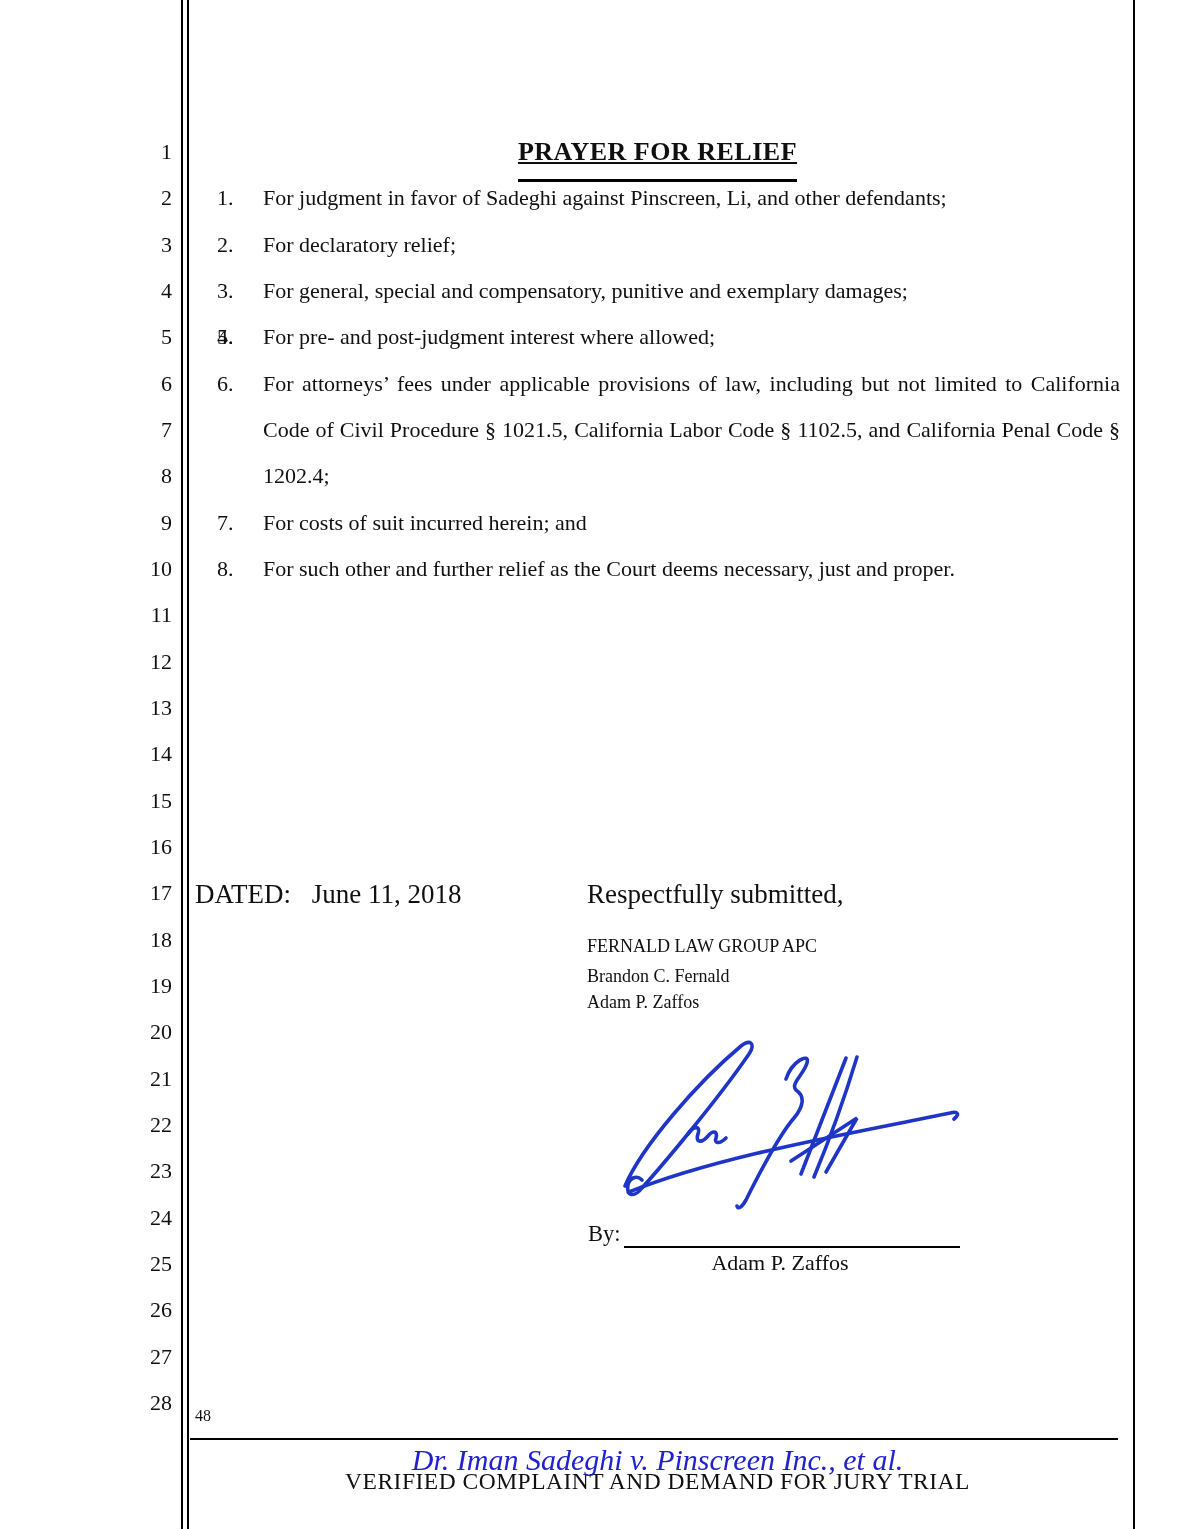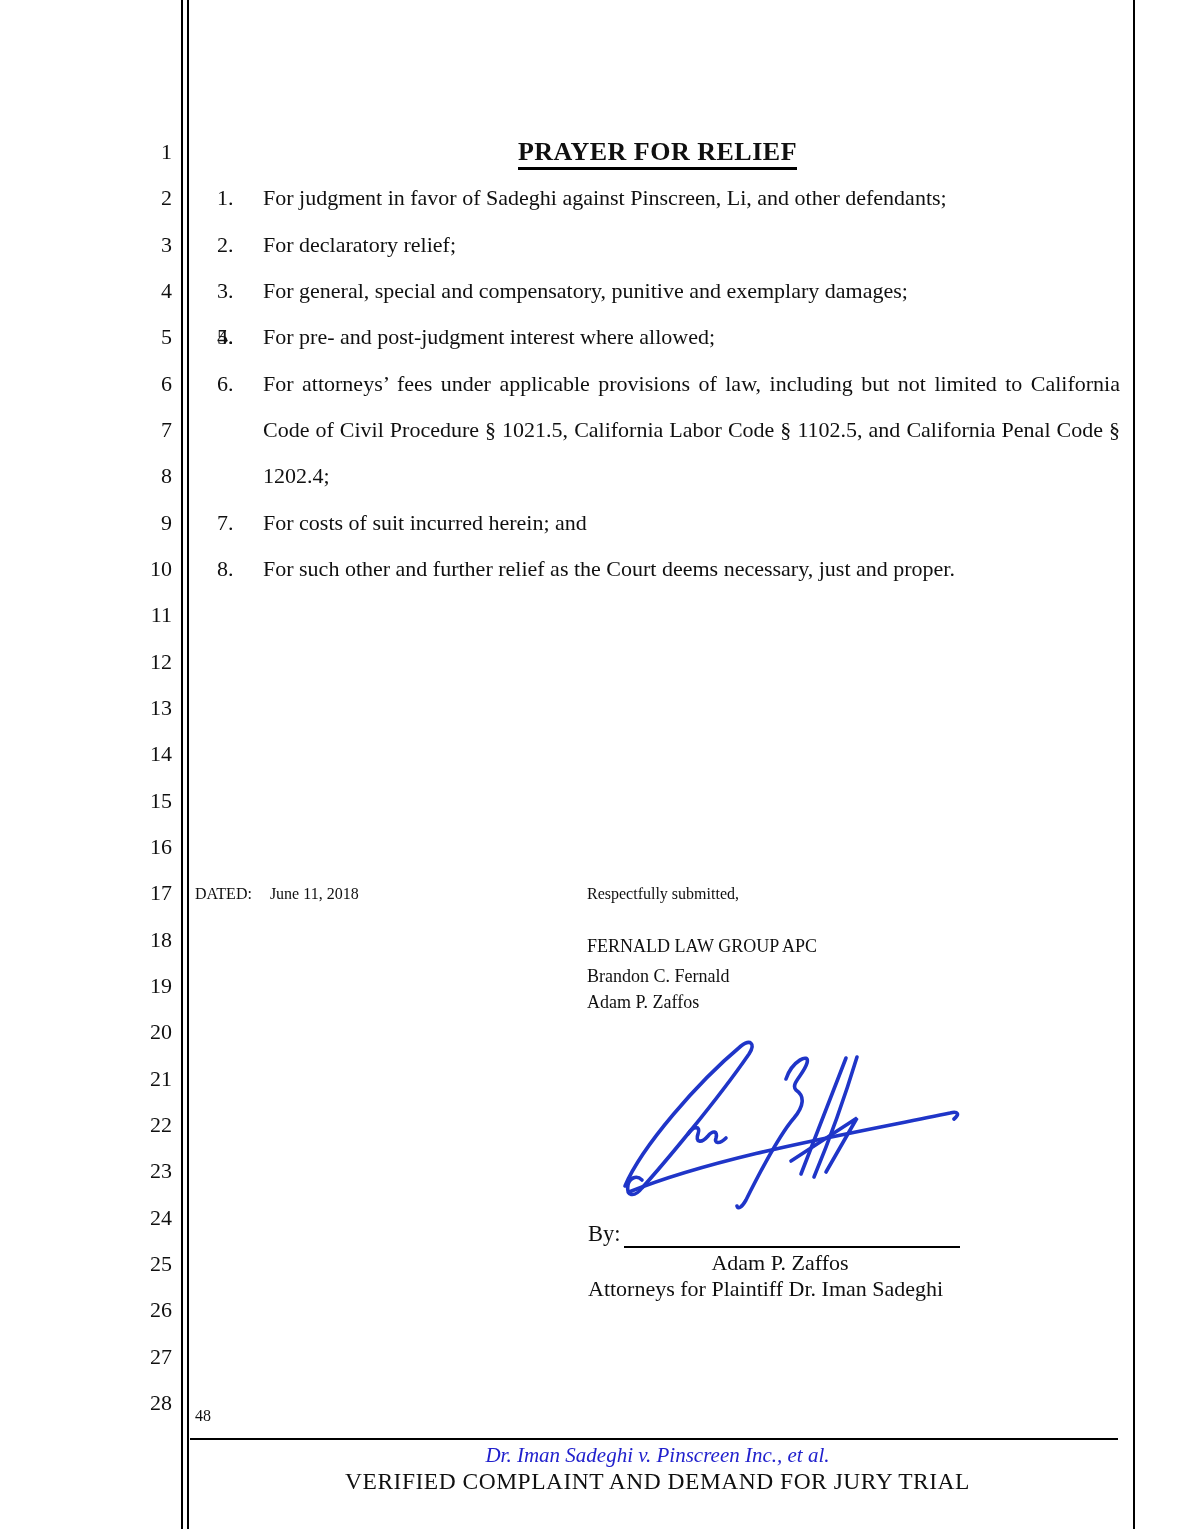--- a/index.html
+++ b/index.html
@@ -24,46 +24,46 @@
     font-size:22px; text-align:right;
   }
   .line-num { height:46.33px; line-height:46.33px; }
 
   
   .main-col {
     position:absolute; left:195px; top:129px; width:925px;
     font-size:22px; line-height:46.33px;
   }
   .heading { text-align:center; font-weight:bold; font-size:26px; }
-  .heading span { border-bottom:3px solid #000; padding-bottom:1px; letter-spacing:0.5px; }
+  .heading span { border-bottom:3px solid #000; padding-bottom:13px; letter-spacing:0.5px;text-decoration:underline; }
   .opening-para { text-align:justify; text-indent:67px; margin:0; }
   .relief-item { position:relative; padding-left:68px; text-align:justify; }
   .relief-num { position:absolute; left:22px; top:0; }
 
   
-  .dated-row { position:absolute; left:195px; top:871px; width:925px; font-size:16px; line-height:46.33px; }
+  .dated-row { position:absolute; left:195px; top:871px; width:925px; font-size:27px; line-height:46.33px; }
   .dated-label { display:inline-block; }
   .dated-value { display:inline-block; margin-left:14px; }
   .submitted { position:absolute; left:392px; top:0; }
 
   .attorney-block { position:absolute; left:587px; top:933px; font-size:18px; line-height:26.5px; }
   .attorney-block .firm { margin-bottom:3px; }
 
   .signature-svg { position:absolute; left:598px; top:1030px; }
 
   .by-row { position:absolute; left:588px; top:1221px; font-size:22.5px; }
   .sig-line { position:absolute; left:624px; top:1246px; width:336px; border-top:2px solid #000; }
   .signer-name { position:absolute; left:605px; top:1250px; width:350px; text-align:center; font-size:22px; }
   .signer-title { position:absolute; left:588px; top:1276px; font-size:22px; }
 
   
   .footer-pagenum { position:absolute; left:195px; top:1407px; width:925px; font-size:16px; }
   .footer-rule { position:absolute; left:190px; top:1438px; width:928px; border-top:2px solid #000; }
   .footer-title { position:absolute; left:195px; top:1444px; width:925px; text-align:center; font-size:23.5px; letter-spacing:0.5px;margin-top:24px; }
-  .footer-case { position:absolute; left:195px; top:1443px; width:925px; text-align:center; font-size:21px; font-style:italic; }
+  .footer-case { position:absolute; left:195px; top:1443px; width:925px; text-align:center; font-size:30px; font-style:italic; }
 </style>
 </head>
 <body>
 
 <div class="page">
 
   <div class="vrule l1"></div>
   <div class="vrule l2"></div>
   <div class="vrule r1"></div>
 
@@ -154,20 +154,19 @@
 
       <path d="M 193 131 L 259 88 L 228 142"></path>
 
       <path d="M 31 162 C 120 126, 250 104, 352 83 C 360 81, 362 84, 356 89"></path>
     </g>
   </svg>
 
   <div class="by-row">By:</div>
   <div class="sig-line"></div>
   <div class="signer-name">Adam P. Zaffos</div>
-  <div class="signer-title">Attorneys for Plaintiff Dr. Iman Sadeghi</div>
 
   <div class="footer-pagenum">48</div>
   <div class="footer-rule"></div>
   <div class="footer-title">VERIFIED COMPLAINT AND DEMAND FOR JURY TRIAL</div>
   <div class="footer-case" style="color: rgb(33, 33, 205);">Dr. Iman Sadeghi v. Pinscreen Inc., et al.</div>
 
 </div>
 
 </body></html>

